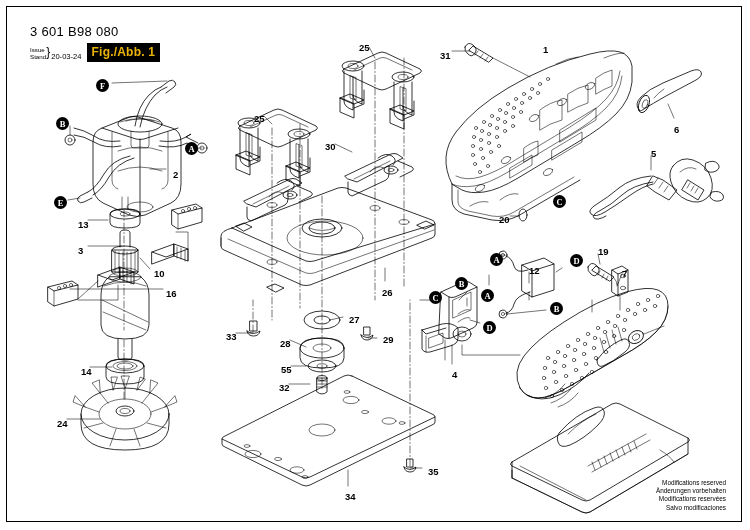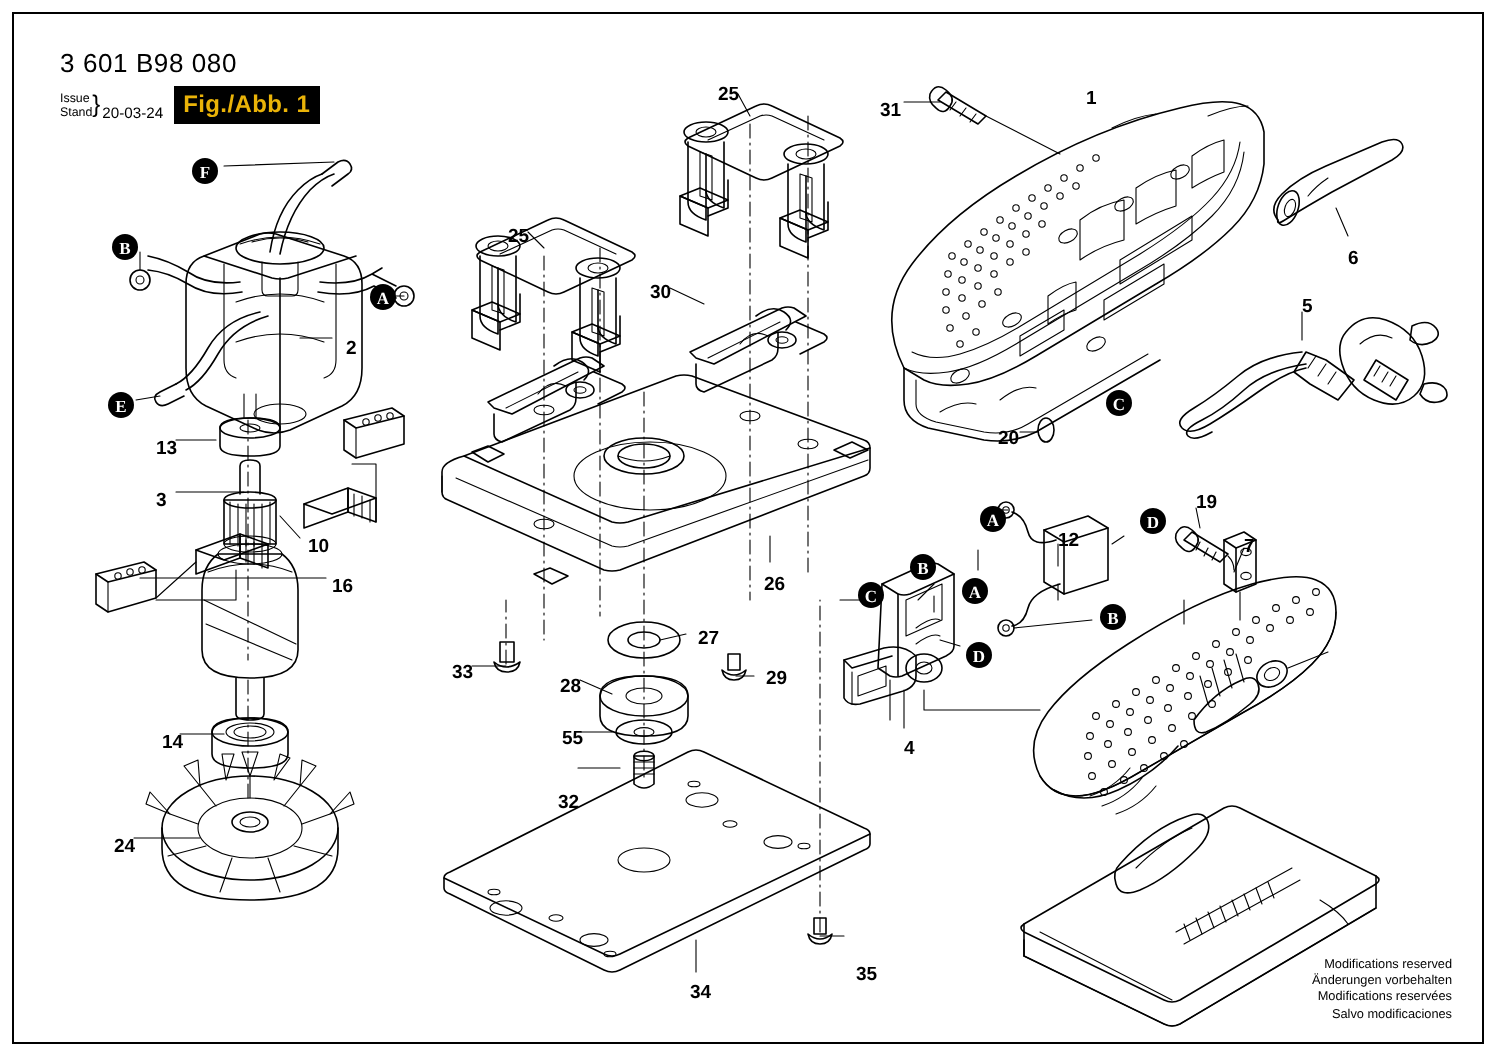--- a/index.html
+++ b/index.html
@@ -694,24 +694,24 @@
     <div class="num" style="left:499px;top:214px">20</div>
     <div class="num" style="left:57px;top:418px">24</div>
     <div class="num" style="left:254px;top:113px">25</div>
     <div class="num" style="left:359px;top:42px">25</div>
     <div class="num" style="left:382px;top:287px">26</div>
     <div class="num" style="left:349px;top:314px">27</div>
     <div class="num" style="left:280px;top:338px">28</div>
     <div class="num" style="left:383px;top:334px">29</div>
     <div class="num" style="left:325px;top:141px">30</div>
     <div class="num" style="left:281px;top:364px">55</div>
-    <div class="num" style="left:279px;top:396px">32</div>
+    <div class="num" style="left:279px;top:382px">32</div>
     <div class="num" style="left:226px;top:331px">33</div>
     <div class="num" style="left:345px;top:491px">34</div>
-    <div class="num" style="left:428px;top:482px">35</div>
+    <div class="num" style="left:428px;top:466px">35</div>
   </div>
 
   <div>
     <div class="ltr" style="left:96px;top:79px">F</div>
     <div class="ltr" style="left:56px;top:117px">B</div>
     <div class="ltr" style="left:185px;top:142px">A</div>
     <div class="ltr" style="left:54px;top:196px">E</div>
     <div class="ltr" style="left:553px;top:195px">C</div>
     <div class="ltr" style="left:490px;top:253px">A</div>
     <div class="ltr" style="left:570px;top:254px">D</div>

